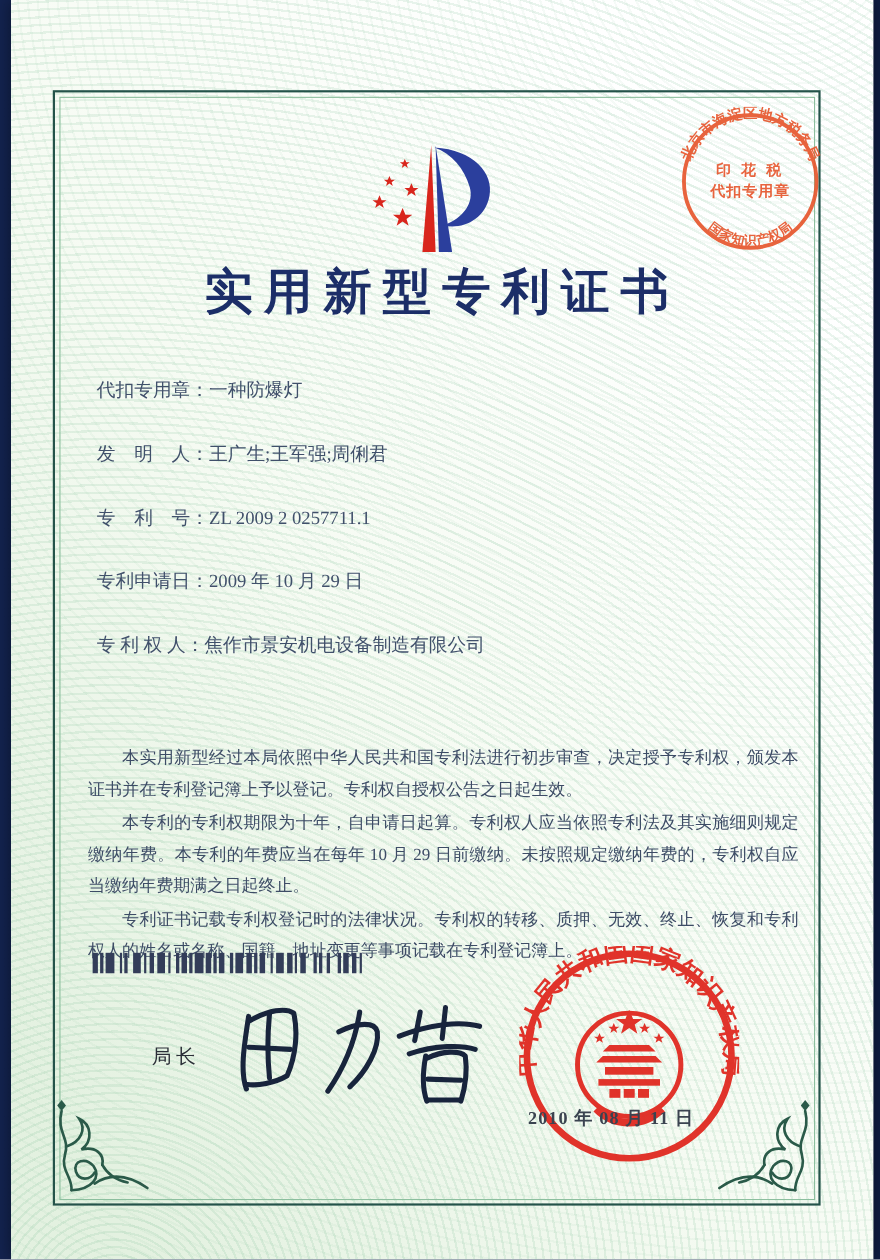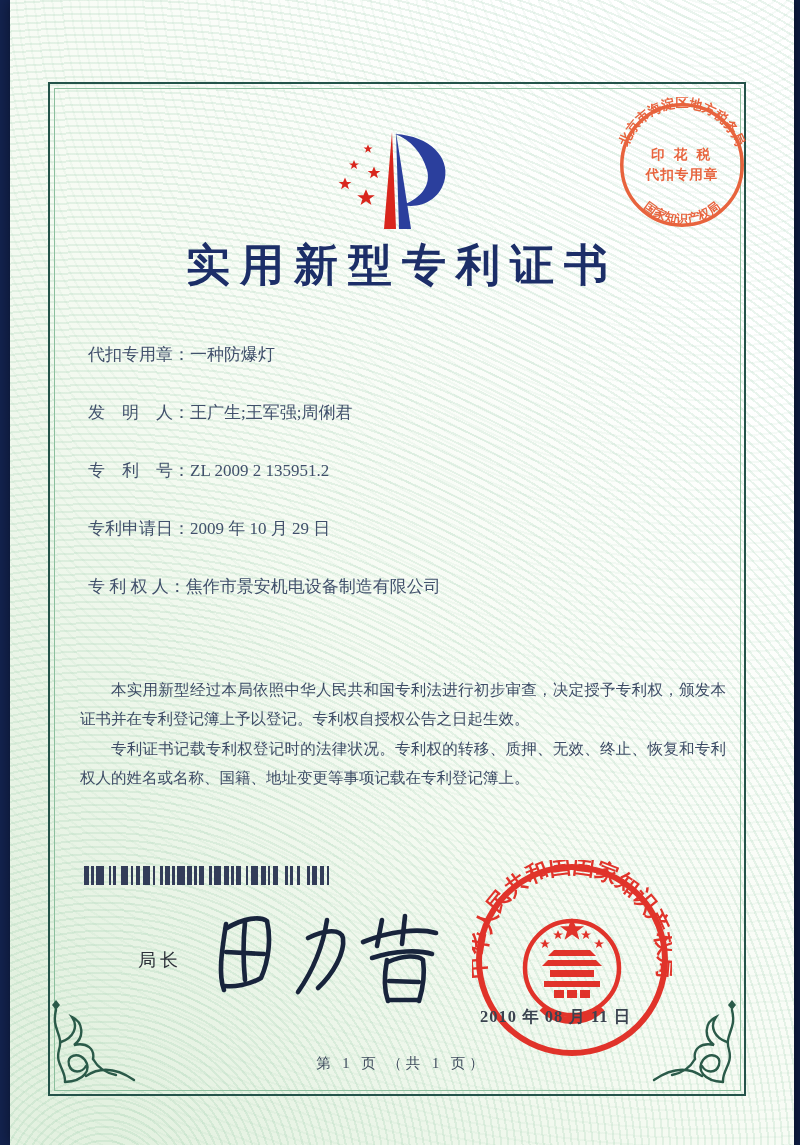--- a/index.html
+++ b/index.html
@@ -122,27 +122,28 @@
     <text font-size="12.5" fill="#e7572e" font-weight="bold">
       <textPath href="#tsBot" startOffset="50%" text-anchor="middle">国家知识产权局</textPath>
     </text>
     <text x="0" y="-6" text-anchor="middle" font-size="14" fill="#e7572e" font-weight="bold" letter-spacing="3">印 花 税</text>
     <text x="0" y="14" text-anchor="middle" font-size="14" fill="#e7572e" font-weight="bold" letter-spacing="1">代扣专用章</text>
   </svg>
 
   <div id="fields">
     <div class="field-row"><span class="field-label">代扣专用章：</span><span class="field-value">一种防爆灯</span></div>
     <div class="field-row"><span class="field-label">发　明　人：</span><span class="field-value">王广生;王军强;周俐君</span></div>
-    <div class="field-row"><span class="field-label">专　利　号：</span><span class="field-value">ZL 2009 2 135951.2</span></div>
+    <div class="field-row"><span class="field-label">专　利　号：</span><span class="field-value">ZL 2009 2 0257711.1</span></div>
     <div class="field-row"><span class="field-label">专利申请日：</span><span class="field-value">2009 年 10 月 29 日</span></div>
     <div class="field-row"><span class="field-label">专 利 权 人：</span><span class="field-value">焦作市景安机电设备制造有限公司</span></div>
   </div>
 
   <div id="body-text">
     <p>本实用新型经过本局依照中华人民共和国专利法进行初步审查，决定授予专利权，颁发本证书并在专利登记簿上予以登记。专利权自授权公告之日起生效。</p>
+    <p>本专利的专利权期限为十年，自申请日起算。专利权人应当依照专利法及其实施细则规定缴纳年费。本专利的年费应当在每年 10 月 29 日前缴纳。未按照规定缴纳年费的，专利权自应当缴纳年费期满之日起终止。</p>
     <p>专利证书记载专利权登记时的法律状况。专利权的转移、质押、无效、终止、恢复和专利权人的姓名或名称、国籍、地址变更等事项记载在专利登记簿上。</p>
   </div>
 
   <div id="barcode"><span class="bar" style="width: 1.9802%; background: rgb(51, 61, 89);"></span><span class="bar" style="width: 0.990099%;"></span><span class="bar" style="width: 0.990099%; background: rgb(51, 61, 89);"></span><span class="bar" style="width: 0.990099%;"></span><span class="bar" style="width: 2.9703%; background: rgb(51, 61, 89);"></span><span class="bar" style="width: 1.9802%;"></span><span class="bar" style="width: 0.990099%; background: rgb(51, 61, 89);"></span><span class="bar" style="width: 0.990099%;"></span><span class="bar" style="width: 0.990099%; background: rgb(51, 61, 89);"></span><span class="bar" style="width: 1.9802%;"></span><span class="bar" style="width: 2.9703%; background: rgb(51, 61, 89);"></span><span class="bar" style="width: 0.990099%;"></span><span class="bar" style="width: 0.990099%; background: rgb(51, 61, 89);"></span><span class="bar" style="width: 0.990099%;"></span><span class="bar" style="width: 1.9802%; background: rgb(51, 61, 89);"></span><span class="bar" style="width: 0.990099%;"></span><span class="bar" style="width: 2.9703%; background: rgb(51, 61, 89);"></span><span class="bar" style="width: 0.990099%;"></span><span class="bar" style="width: 0.990099%; background: rgb(51, 61, 89);"></span><span class="bar" style="width: 1.9802%;"></span><span class="bar" style="width: 0.990099%; background: rgb(51, 61, 89);"></span><span class="bar" style="width: 0.990099%;"></span><span class="bar" style="width: 1.9802%; background: rgb(51, 61, 89);"></span><span class="bar" style="width: 0.990099%;"></span><span class="bar" style="width: 0.990099%; background: rgb(51, 61, 89);"></span><span class="bar" style="width: 0.990099%;"></span><span class="bar" style="width: 2.9703%; background: rgb(51, 61, 89);"></span><span class="bar" style="width: 0.990099%;"></span><span class="bar" style="width: 1.9802%; background: rgb(51, 61, 89);"></span><span class="bar" style="width: 0.990099%;"></span><span class="bar" style="width: 0.990099%; background: rgb(51, 61, 89);"></span><span class="bar" style="width: 0.990099%;"></span><span class="bar" style="width: 1.9802%; background: rgb(51, 61, 89);"></span><span class="bar" style="width: 1.9802%;"></span><span class="bar" style="width: 0.990099%; background: rgb(51, 61, 89);"></span><span class="bar" style="width: 0.990099%;"></span><span class="bar" style="width: 2.9703%; background: rgb(51, 61, 89);"></span><span class="bar" style="width: 0.990099%;"></span><span class="bar" style="width: 1.9802%; background: rgb(51, 61, 89);"></span><span class="bar" style="width: 0.990099%;"></span><span class="bar" style="width: 0.990099%; background: rgb(51, 61, 89);"></span><span class="bar" style="width: 0.990099%;"></span><span class="bar" style="width: 1.9802%; background: rgb(51, 61, 89);"></span><span class="bar" style="width: 1.9802%;"></span><span class="bar" style="width: 0.990099%; background: rgb(51, 61, 89);"></span><span class="bar" style="width: 0.990099%;"></span><span class="bar" style="width: 2.9703%; background: rgb(51, 61, 89);"></span><span class="bar" style="width: 0.990099%;"></span><span class="bar" style="width: 1.9802%; background: rgb(51, 61, 89);"></span><span class="bar" style="width: 0.990099%;"></span><span class="bar" style="width: 0.990099%; background: rgb(51, 61, 89);"></span><span class="bar" style="width: 0.990099%;"></span><span class="bar" style="width: 1.9802%; background: rgb(51, 61, 89);"></span><span class="bar" style="width: 2.9703%;"></span><span class="bar" style="width: 0.990099%; background: rgb(51, 61, 89);"></span><span class="bar" style="width: 0.990099%;"></span><span class="bar" style="width: 0.990099%; background: rgb(51, 61, 89);"></span><span class="bar" style="width: 1.9802%;"></span><span class="bar" style="width: 0.990099%; background: rgb(51, 61, 89);"></span><span class="bar" style="width: 2.9703%;"></span><span class="bar" style="width: 0.990099%; background: rgb(51, 61, 89);"></span><span class="bar" style="width: 0.990099%;"></span><span class="bar" style="width: 1.9802%; background: rgb(51, 61, 89);"></span><span class="bar" style="width: 0.990099%;"></span><span class="bar" style="width: 1.9802%; background: rgb(51, 61, 89);"></span><span class="bar" style="width: 0.990099%;"></span><span class="bar" style="width: 0.990099%; background: rgb(51, 61, 89);"></span><span class="bar" style="width: 0.990099%;"></span></div>
 
   <div id="sig-row">局长</div>
   <span class="sr-only">田力普</span>
 
   <svg id="signature-svg" viewBox="0 0 250 118">
     <g fill="none" stroke="#18243c" stroke-width="4.6" stroke-linecap="round" stroke-linejoin="round">
@@ -187,15 +188,14 @@
         <rect x="-28" y="21" width="56" height="6"></rect>
         <rect x="-18" y="30" width="10" height="8"></rect>
         <rect x="-5" y="30" width="10" height="8"></rect>
         <rect x="8" y="30" width="10" height="8"></rect>
       </g>
     </g>
   </svg>
 
   <div id="seal-date">2010 年 08 月 11 日</div>
 
-  <div id="footer">第 1 页 （共 1 页）</div>
 
 </div>
 
 </body></html>

